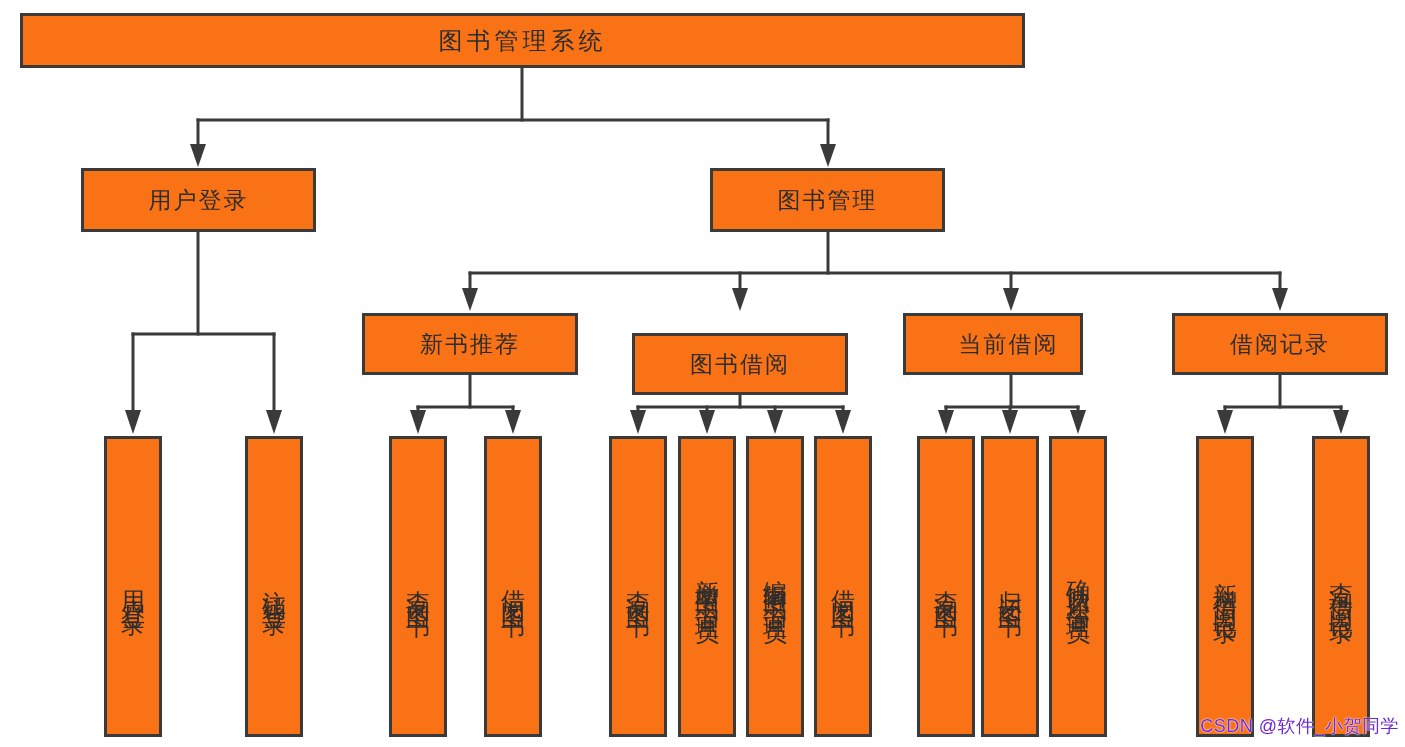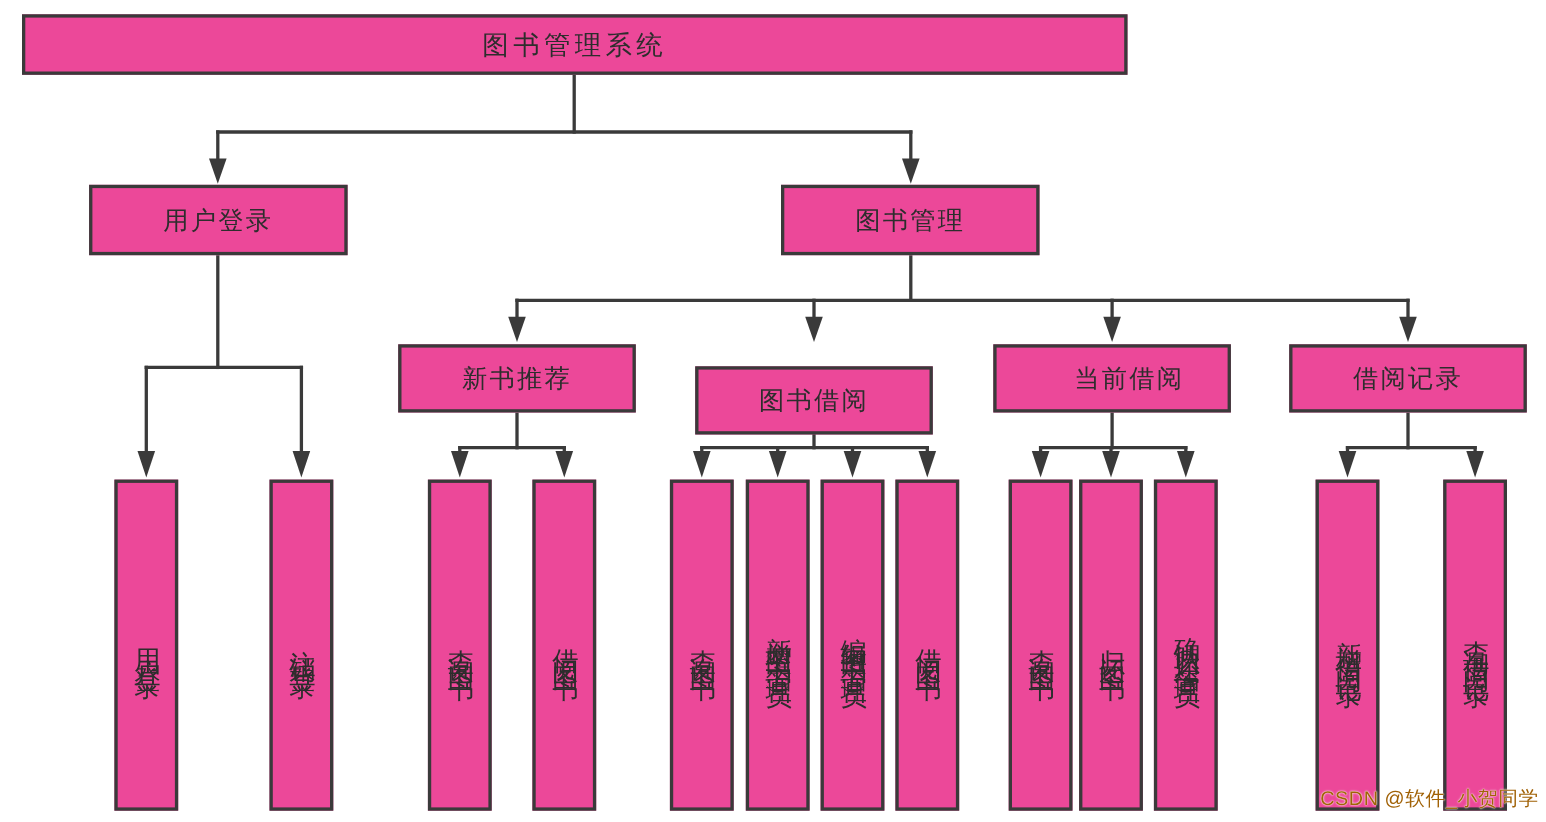--- a/index.html
+++ b/index.html
@@ -14,21 +14,21 @@
   .connectors {
     position: absolute;
     left: 0; top: 0;
     pointer-events: none;
   }
   .connectors line { stroke: #3a3a3a; stroke-width: 3; }
   .connectors polygon { fill: #3a3a3a; }
   .node {
     position: absolute;
     box-sizing: border-box;
-    background: #ec4899;
+    background: #f97316;
     border: 3px solid #3a3a3a;
     display: flex;
     align-items: center;
     justify-content: center;
     color: #2d2d2d;
     text-align: center;
   }
   .h-label { font-size: 23px; letter-spacing: 2px; white-space: nowrap; }
   .root-label { font-size: 24px; letter-spacing: 4px; }
   .leaf .v-label {
@@ -39,21 +39,21 @@
     line-height: 1;
     color: #2d2d2d;
   }
   .leaf .v-label.ls-long { letter-spacing: 6px; }
   .watermark {
     position: absolute;
     top: 714px;
     right: 6px;
     font-size: 18px;
     letter-spacing: 0.5px;
-    color: #a16207;
+    color: #6d28d9;
     text-shadow: 0 0 2px #ffffff, 0 0 1px #ffffff;
     z-index: 10;
     white-space: nowrap;
   }
 </style>
 </head>
 <body>
 
 <div class="stage">
 
@@ -129,21 +129,21 @@
   <div class="node" style="left:362px; top:313px; width:216px; height:62px;">
     <span class="h-label">新书推荐</span>
   </div>
 
   <div class="node" style="left:710px; top:168px; width:235px; height:64px;">
     <span class="h-label">图书管理</span>
   </div>
   <div class="node" style="left:632px; top:313px; width:216px; height:62px;margin-top:20px;">
     <span class="h-label">图书借阅</span>
   </div>
-  <div class="node" style="left:903px; top:313px; width:216px; height:62px;padding-left:31px;">
+  <div class="node" style="left:903px; top:313px; width:180px; height:62px;padding-left:31px;">
     <span class="h-label">当前借阅</span>
   </div>
   <div class="node" style="left:1172px; top:313px; width:216px; height:62px;">
     <span class="h-label">借阅记录</span>
   </div>
 
   <div class="node leaf" style="left:104px; top:436px; width:58px; height:301px;">
     <span class="v-label">用户登录</span>
   </div>
   <div class="node leaf" style="left:245px; top:436px; width:58px; height:301px;">

